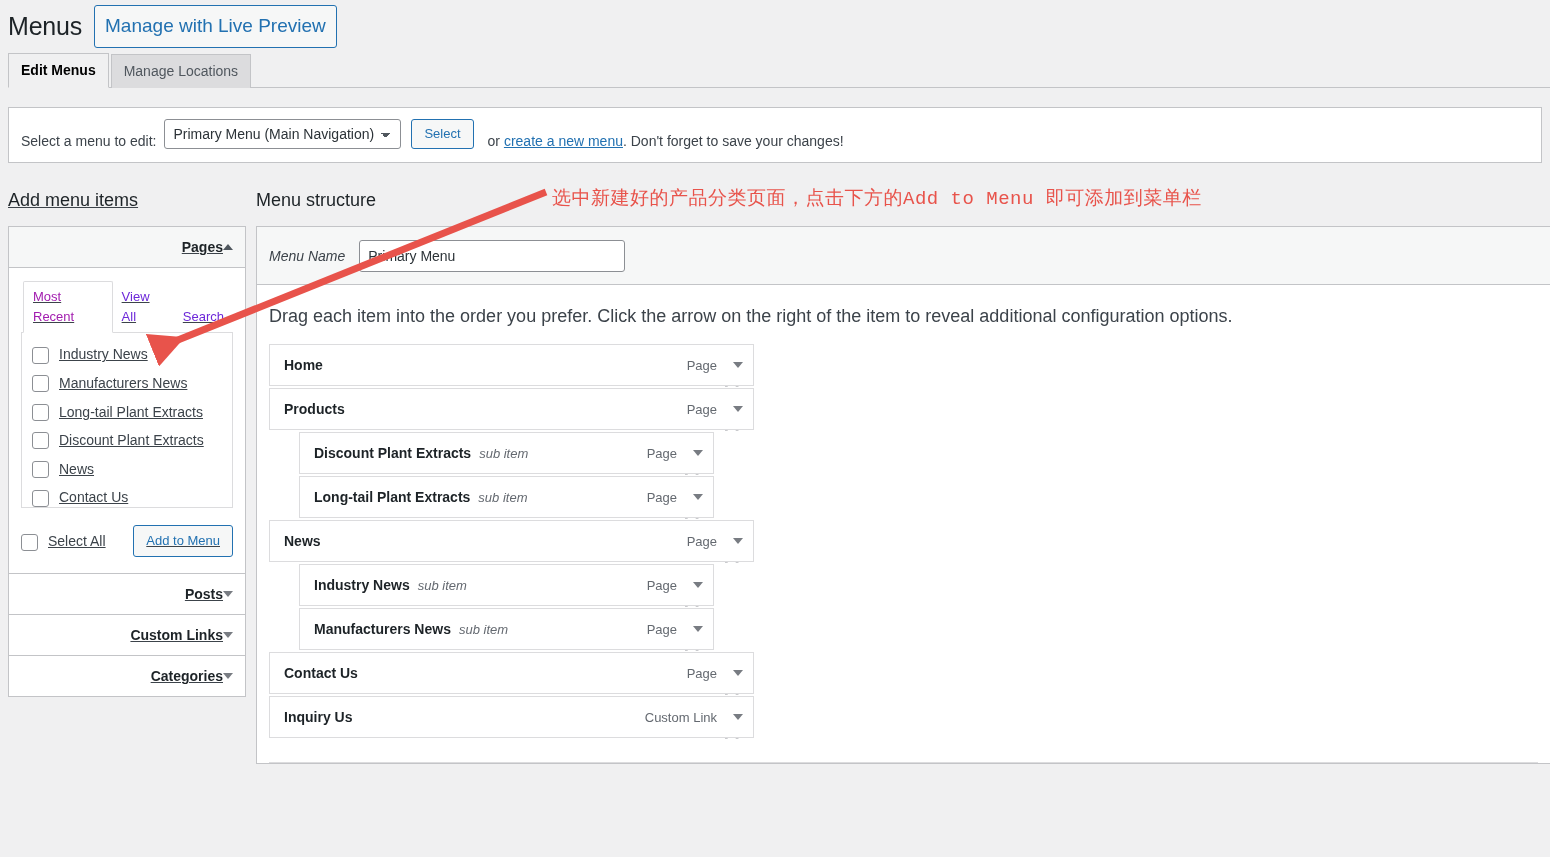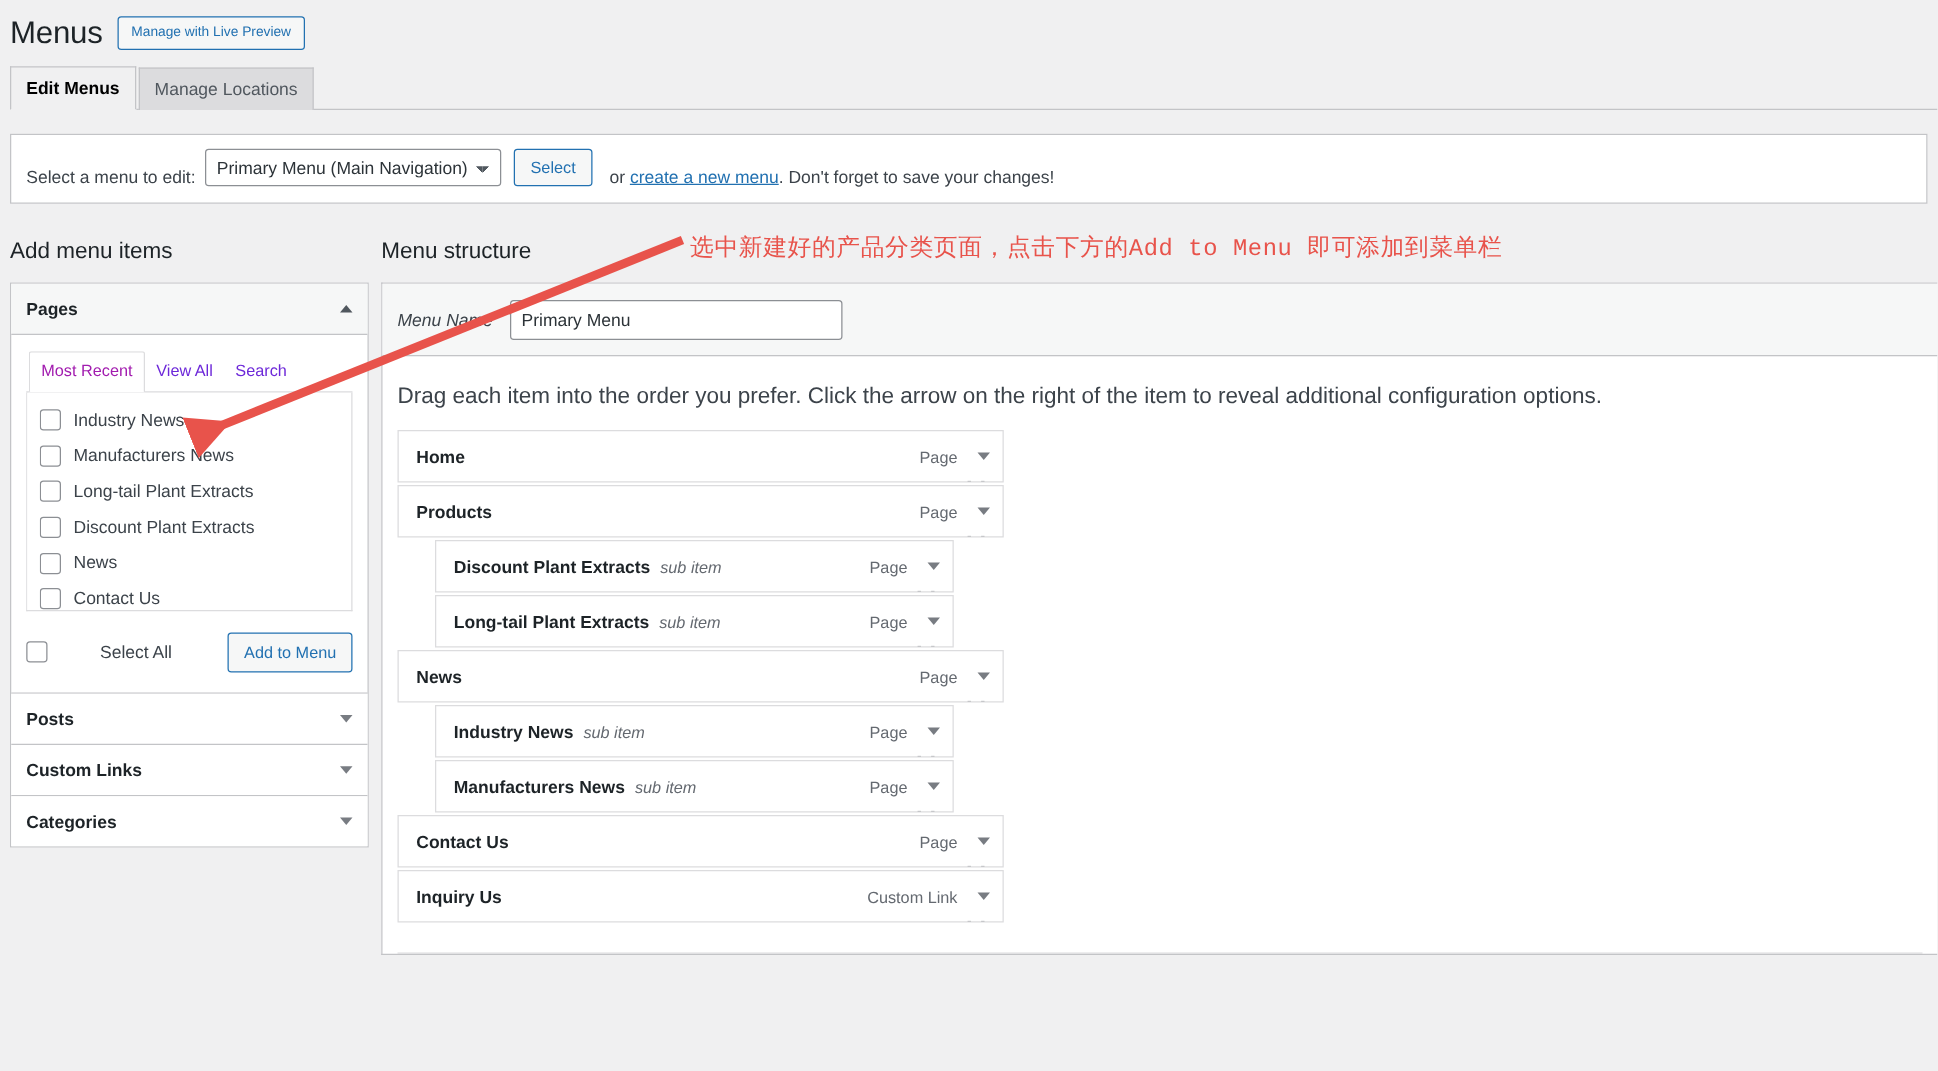--- a/index.html
+++ b/index.html
@@ -17,21 +17,21 @@
   #page-title-row {
     display: flex; align-items: center; gap: 12px;
     padding: 9px 0 0 8px;
     height: 44px;
   }
   #page-title {
     font-size: 25px; font-weight: 400; color: #1d2327;
     line-height: 1.3; letter-spacing: -0.2px;
   }
   #live-preview-btn {
-    font-size: 11px; line-height: 1.9;
+    font-size: 19px; line-height: 1.9;
     color: #2271b1; background: #f6f7f7;
     border: 1px solid #2271b1; border-radius: 3px;
     padding: 2px 10px 3px; cursor: pointer;
     white-space: nowrap;
   }
 
   
   #nav-tabs {
     display: flex; align-items: flex-end;
     margin: 11px 0 0 8px;
@@ -80,29 +80,29 @@
     border: 1px solid #2271b1; border-radius: 3px;
     padding: 3px 12px; cursor: pointer;
   }
   #select-suffix { margin-left: 14px; color: #3c434a; }
   #create-menu-link { color: #2271b1; text-decoration: underline; cursor: pointer; }
 
   
   #body-cols { display: flex; margin-top: 26px; align-items: flex-start; }
 
   
-  #left-col { width: 295px; padding-left: 8px; flex: none; }
+  #left-col { width: 246px; padding-left: 8px; flex: none; text-decoration: underline; }
   .col-heading {
     font-size: 18px; font-weight: 400; color: #1d2327;
     margin: 0 0 14px 0; line-height: 1.3;
   }
   #accordion { background: #fff; border: 1px solid #c3c4c7; }
 
   .acc-header {
-    display: flex; align-items: center; justify-content: space-between;
+    display: flex; align-items: center; justify-content: flex-end;
     padding: 12px 12px; cursor: pointer;
     border-bottom: 1px solid #c3c4c7;
     background: #fff;
   }
   .acc-header.open { background: #f6f7f7; }
   .acc-title { font-size: 14px; font-weight: 600; color: #1d2327; }
   .caret { width: 0; height: 0; border-left: 5px solid transparent;
            border-right: 5px solid transparent; }
   .caret.down { border-top: 6px solid #787c82; }
   .caret.up { border-bottom: 6px solid #50575e; }
@@ -137,21 +137,21 @@
     width: 17px; height: 17px; flex: none;
     border: 1px solid #8c8f94; border-radius: 3px;
     background: #fff; margin-right: 10px; cursor: pointer;
   }
   .cb-label { font-size: 14px; color: #3c434a; line-height: 1.4; }
 
   .acc-actions {
     display: flex; align-items: center; justify-content: space-between;
     margin-top: 17px;
   }
-  .select-all-wrap { display: flex; align-items: center; gap: 32px; }
+  .select-all-wrap { display: flex; align-items: flex-end; }
   #add-to-menu-btn {
     font-size: 13px; line-height: 1.7;
     color: #2271b1; background: #f6f7f7;
     border: 1px solid #2271b1; border-radius: 3px;
     padding: 4px 12px; cursor: pointer;
   }
 
   
   #right-col { flex: 1; padding-left: 10px; padding-right: 0; min-width: 0; }
   #menu-structure-box { background: #fff; border: 1px solid #c3c4c7; border-right: none; }

